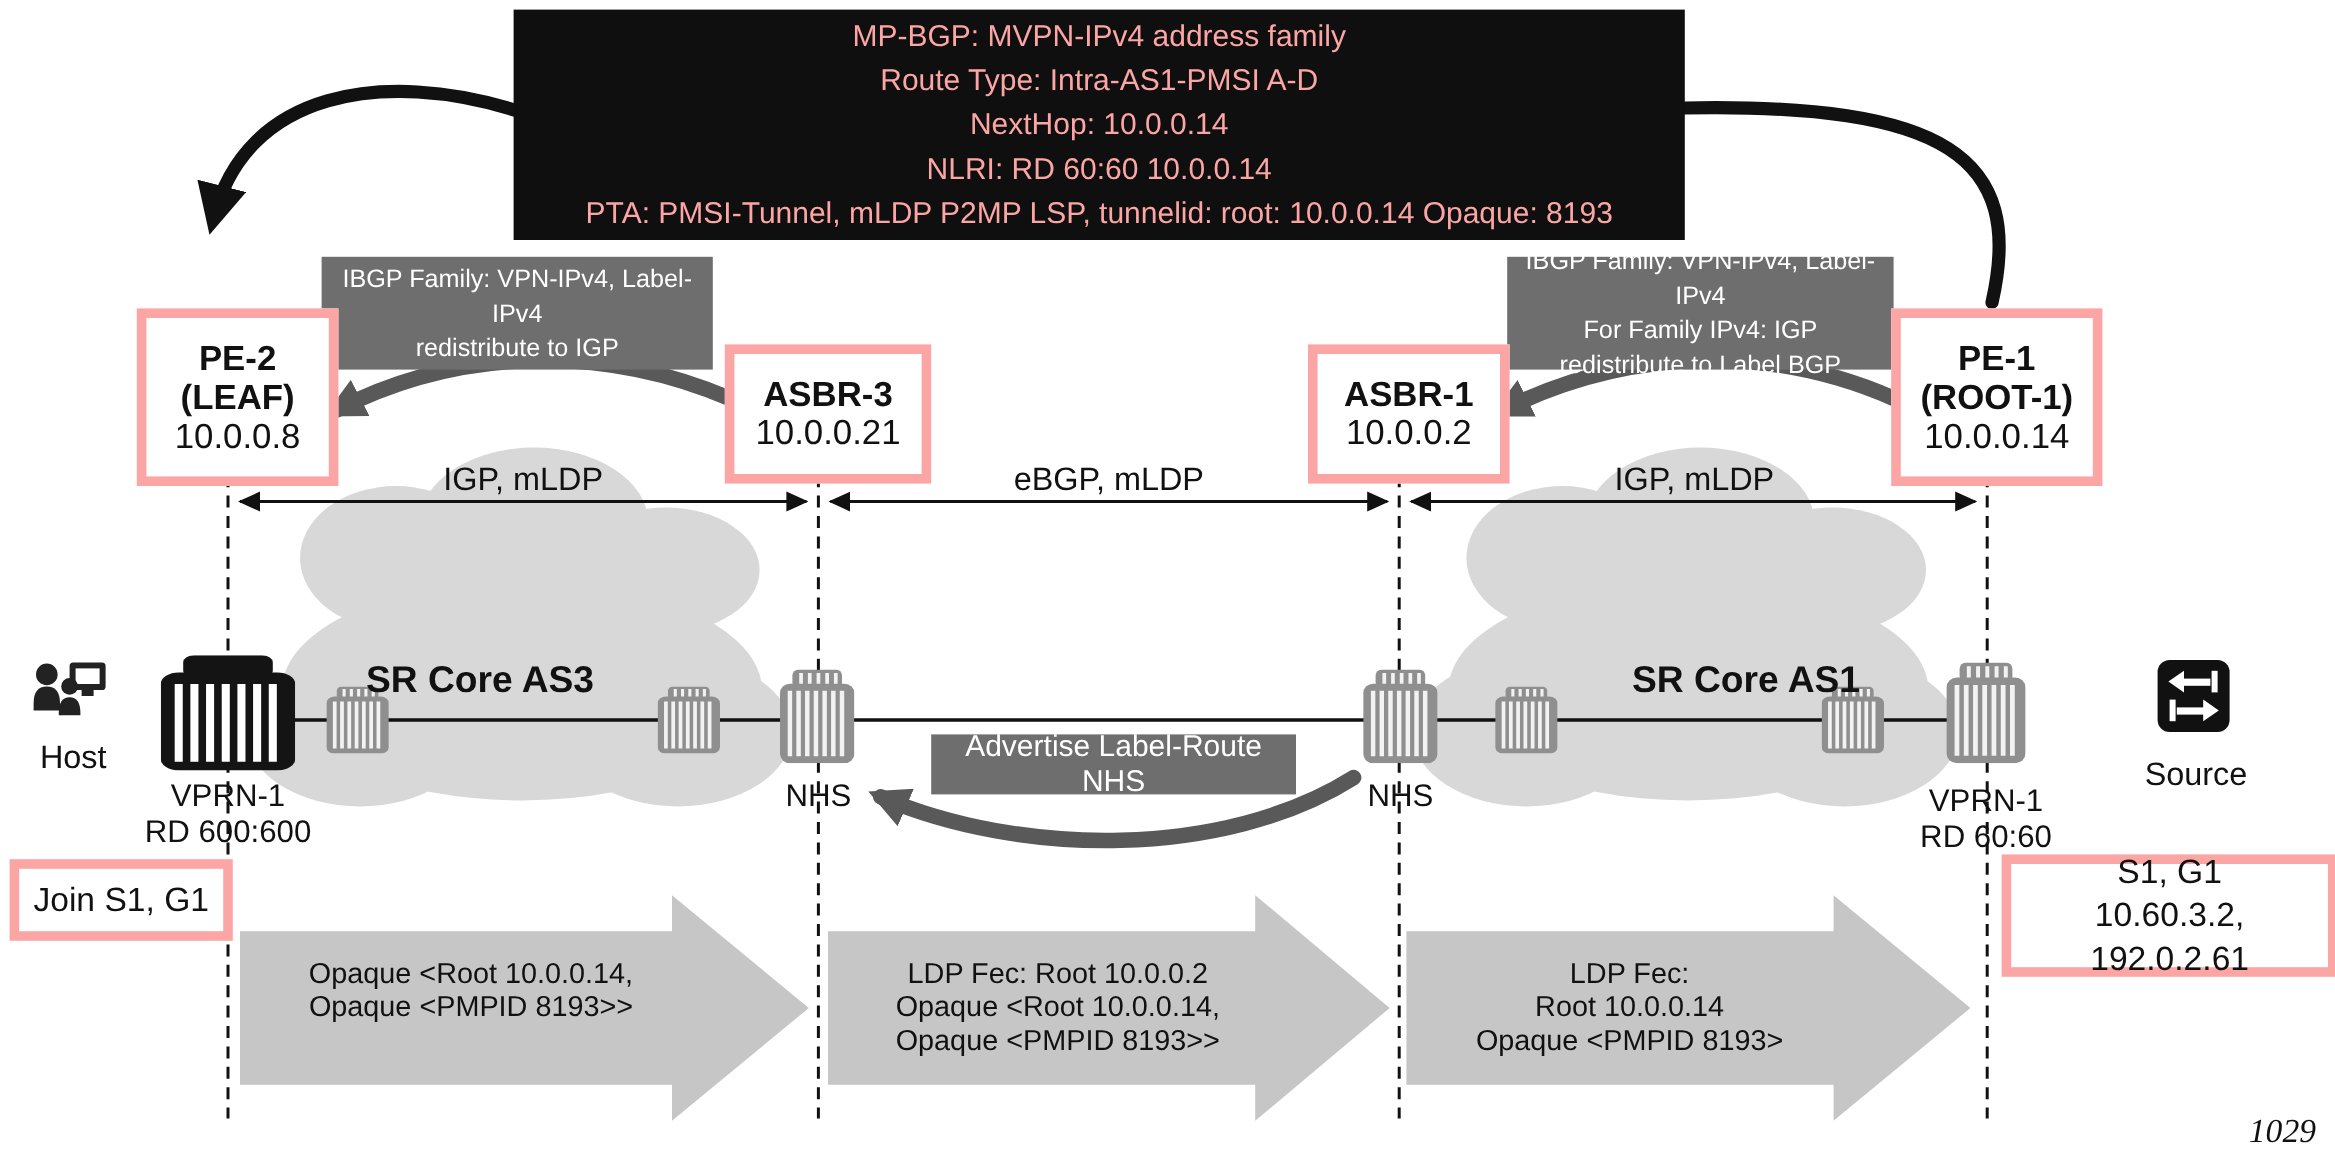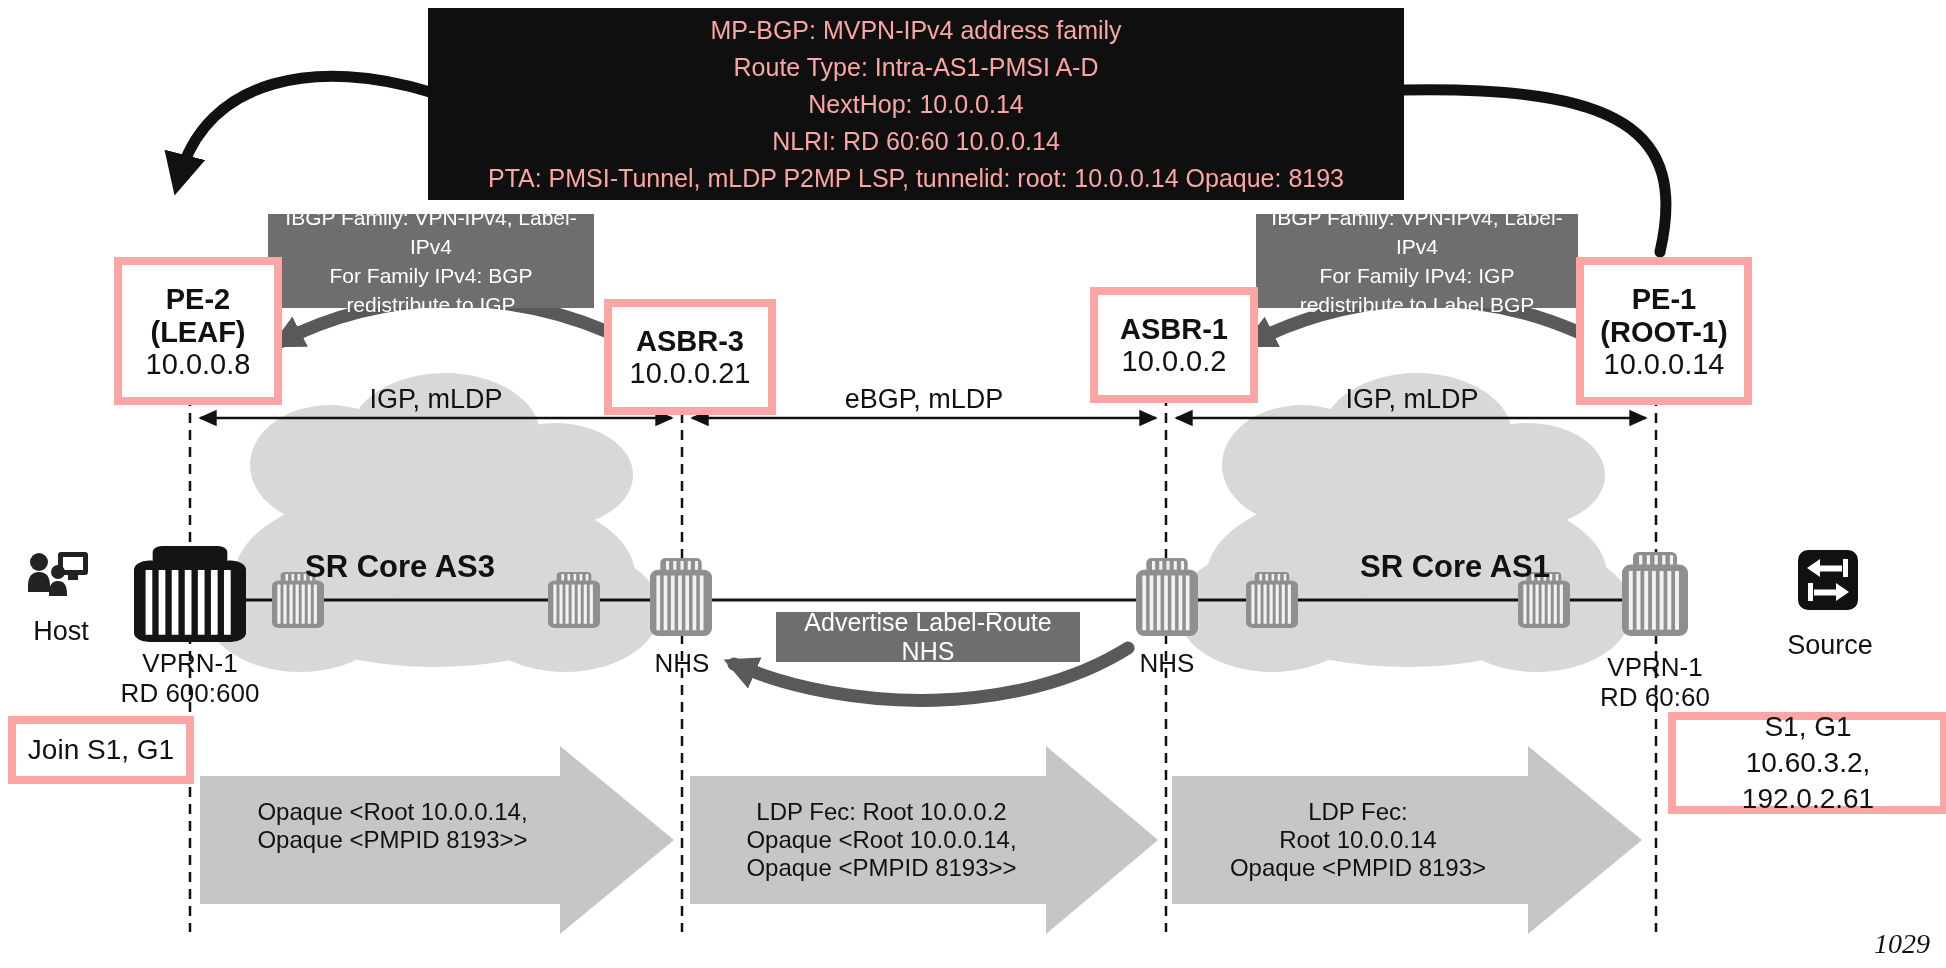--- a/index.html
+++ b/index.html
@@ -130,35 +130,34 @@
   <div class="blackbox" style="left:428px;top:8px;width:976px;height:192px;">
     <div>MP-BGP: MVPN-IPv4 address family</div>
     <div>Route Type: Intra-AS1-PMSI A-D</div>
     <div>NextHop: 10.0.0.14</div>
     <div>NLRI: RD 60:60 10.0.0.14</div>
     <div>PTA: PMSI-Tunnel, mLDP P2MP LSP, tunnelid: root: 10.0.0.14 Opaque: 8193</div>
   </div>
 
   <div class="graybox" style="left:268px;top:214px;width:326px;height:94px;">
     <div>IBGP Family: VPN-IPv4, Label-IPv4</div>
-    <div>For Family IPv4: BGP</div>
     <div>redistribute to IGP</div>
   </div>
   <div class="graybox" style="left:1256px;top:214px;width:322px;height:94px;">
     <div>IBGP Family: VPN-IPv4, Label-IPv4</div>
     <div>For Family IPv4: IGP</div>
     <div>redistribute to Label BGP</div>
   </div>
 
   <div class="node-box" style="left:114px;top:257px;width:152px;height:132px;">
     <div class="nm">PE-2</div>
     <div class="nm">(LEAF)</div>
     <div class="ip">10.0.0.8</div>
   </div>
-  <div class="node-box" style="left:604px;top:287px;width:156px;height:100px;margin-top:12px;">
+  <div class="node-box" style="left:604px;top:287px;width:156px;height:100px;">
     <div class="nm">ASBR-3</div>
     <div class="ip">10.0.0.21</div>
   </div>
   <div class="node-box" style="left:1090px;top:287px;width:152px;height:100px;">
     <div class="nm">ASBR-1</div>
     <div class="ip">10.0.0.2</div>
   </div>
   <div class="node-box" style="left:1576px;top:257px;width:160px;height:132px;">
     <div class="nm">PE-1</div>
     <div class="nm">(ROOT-1)</div>

